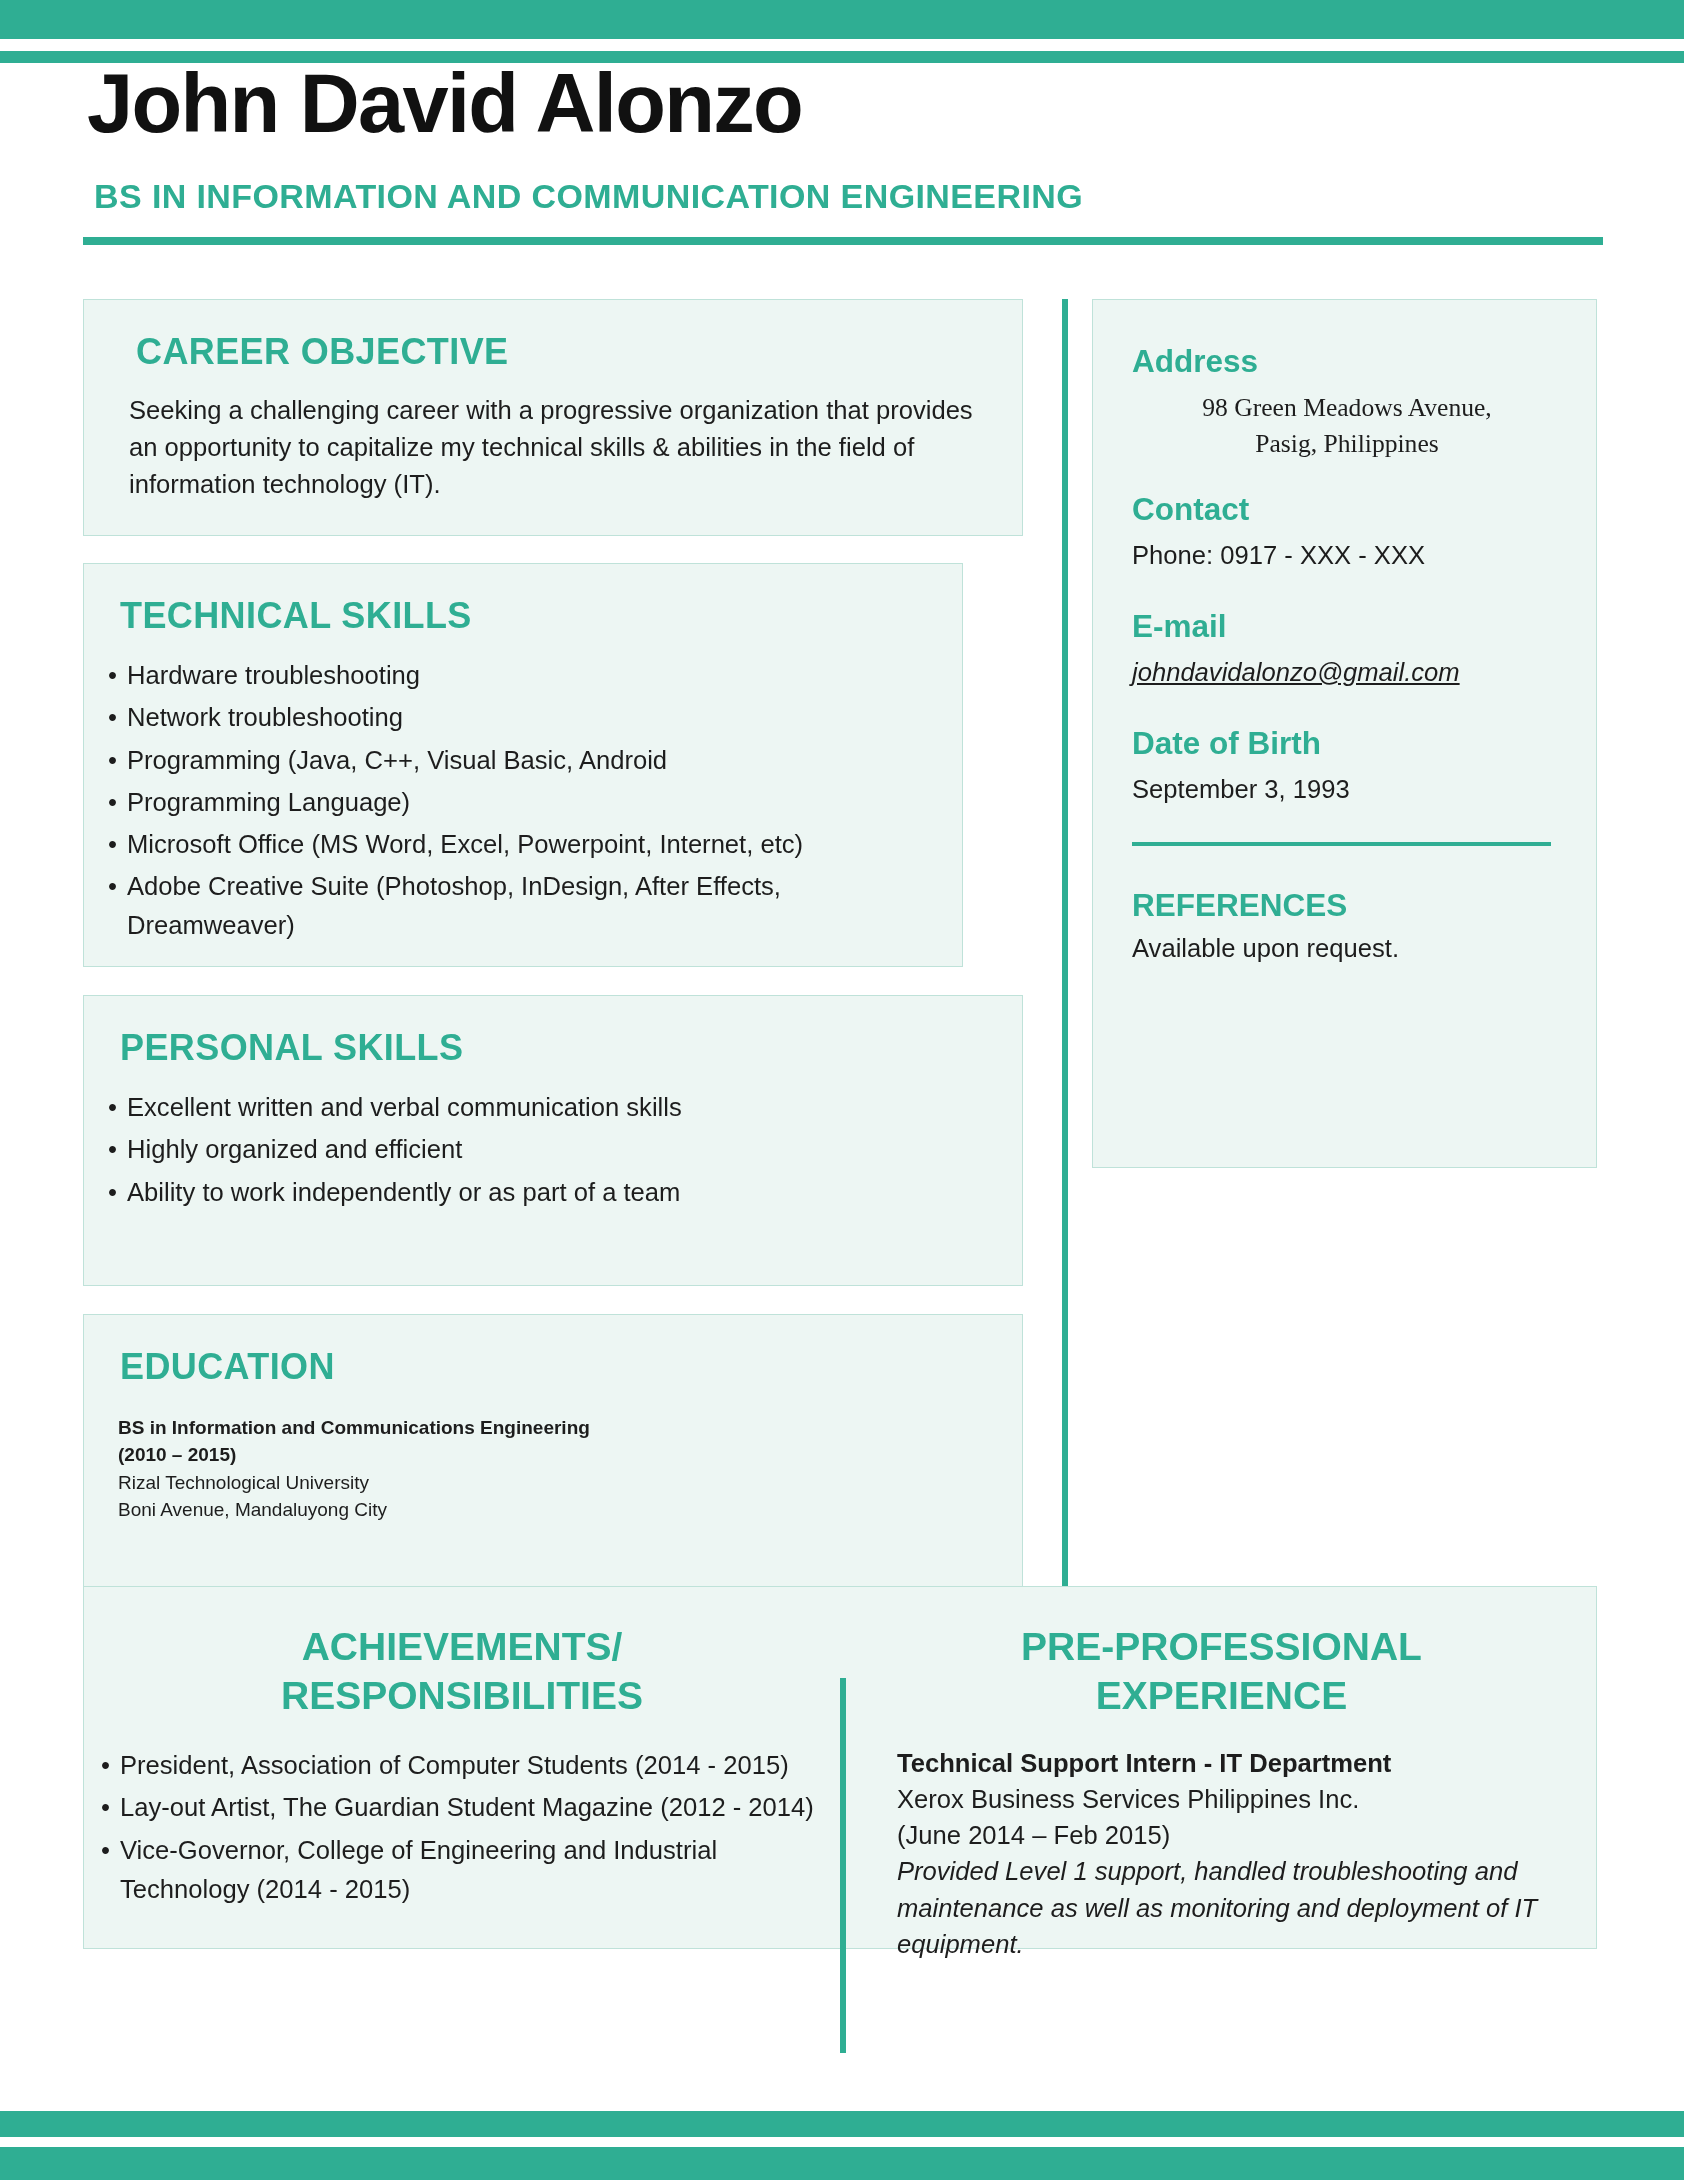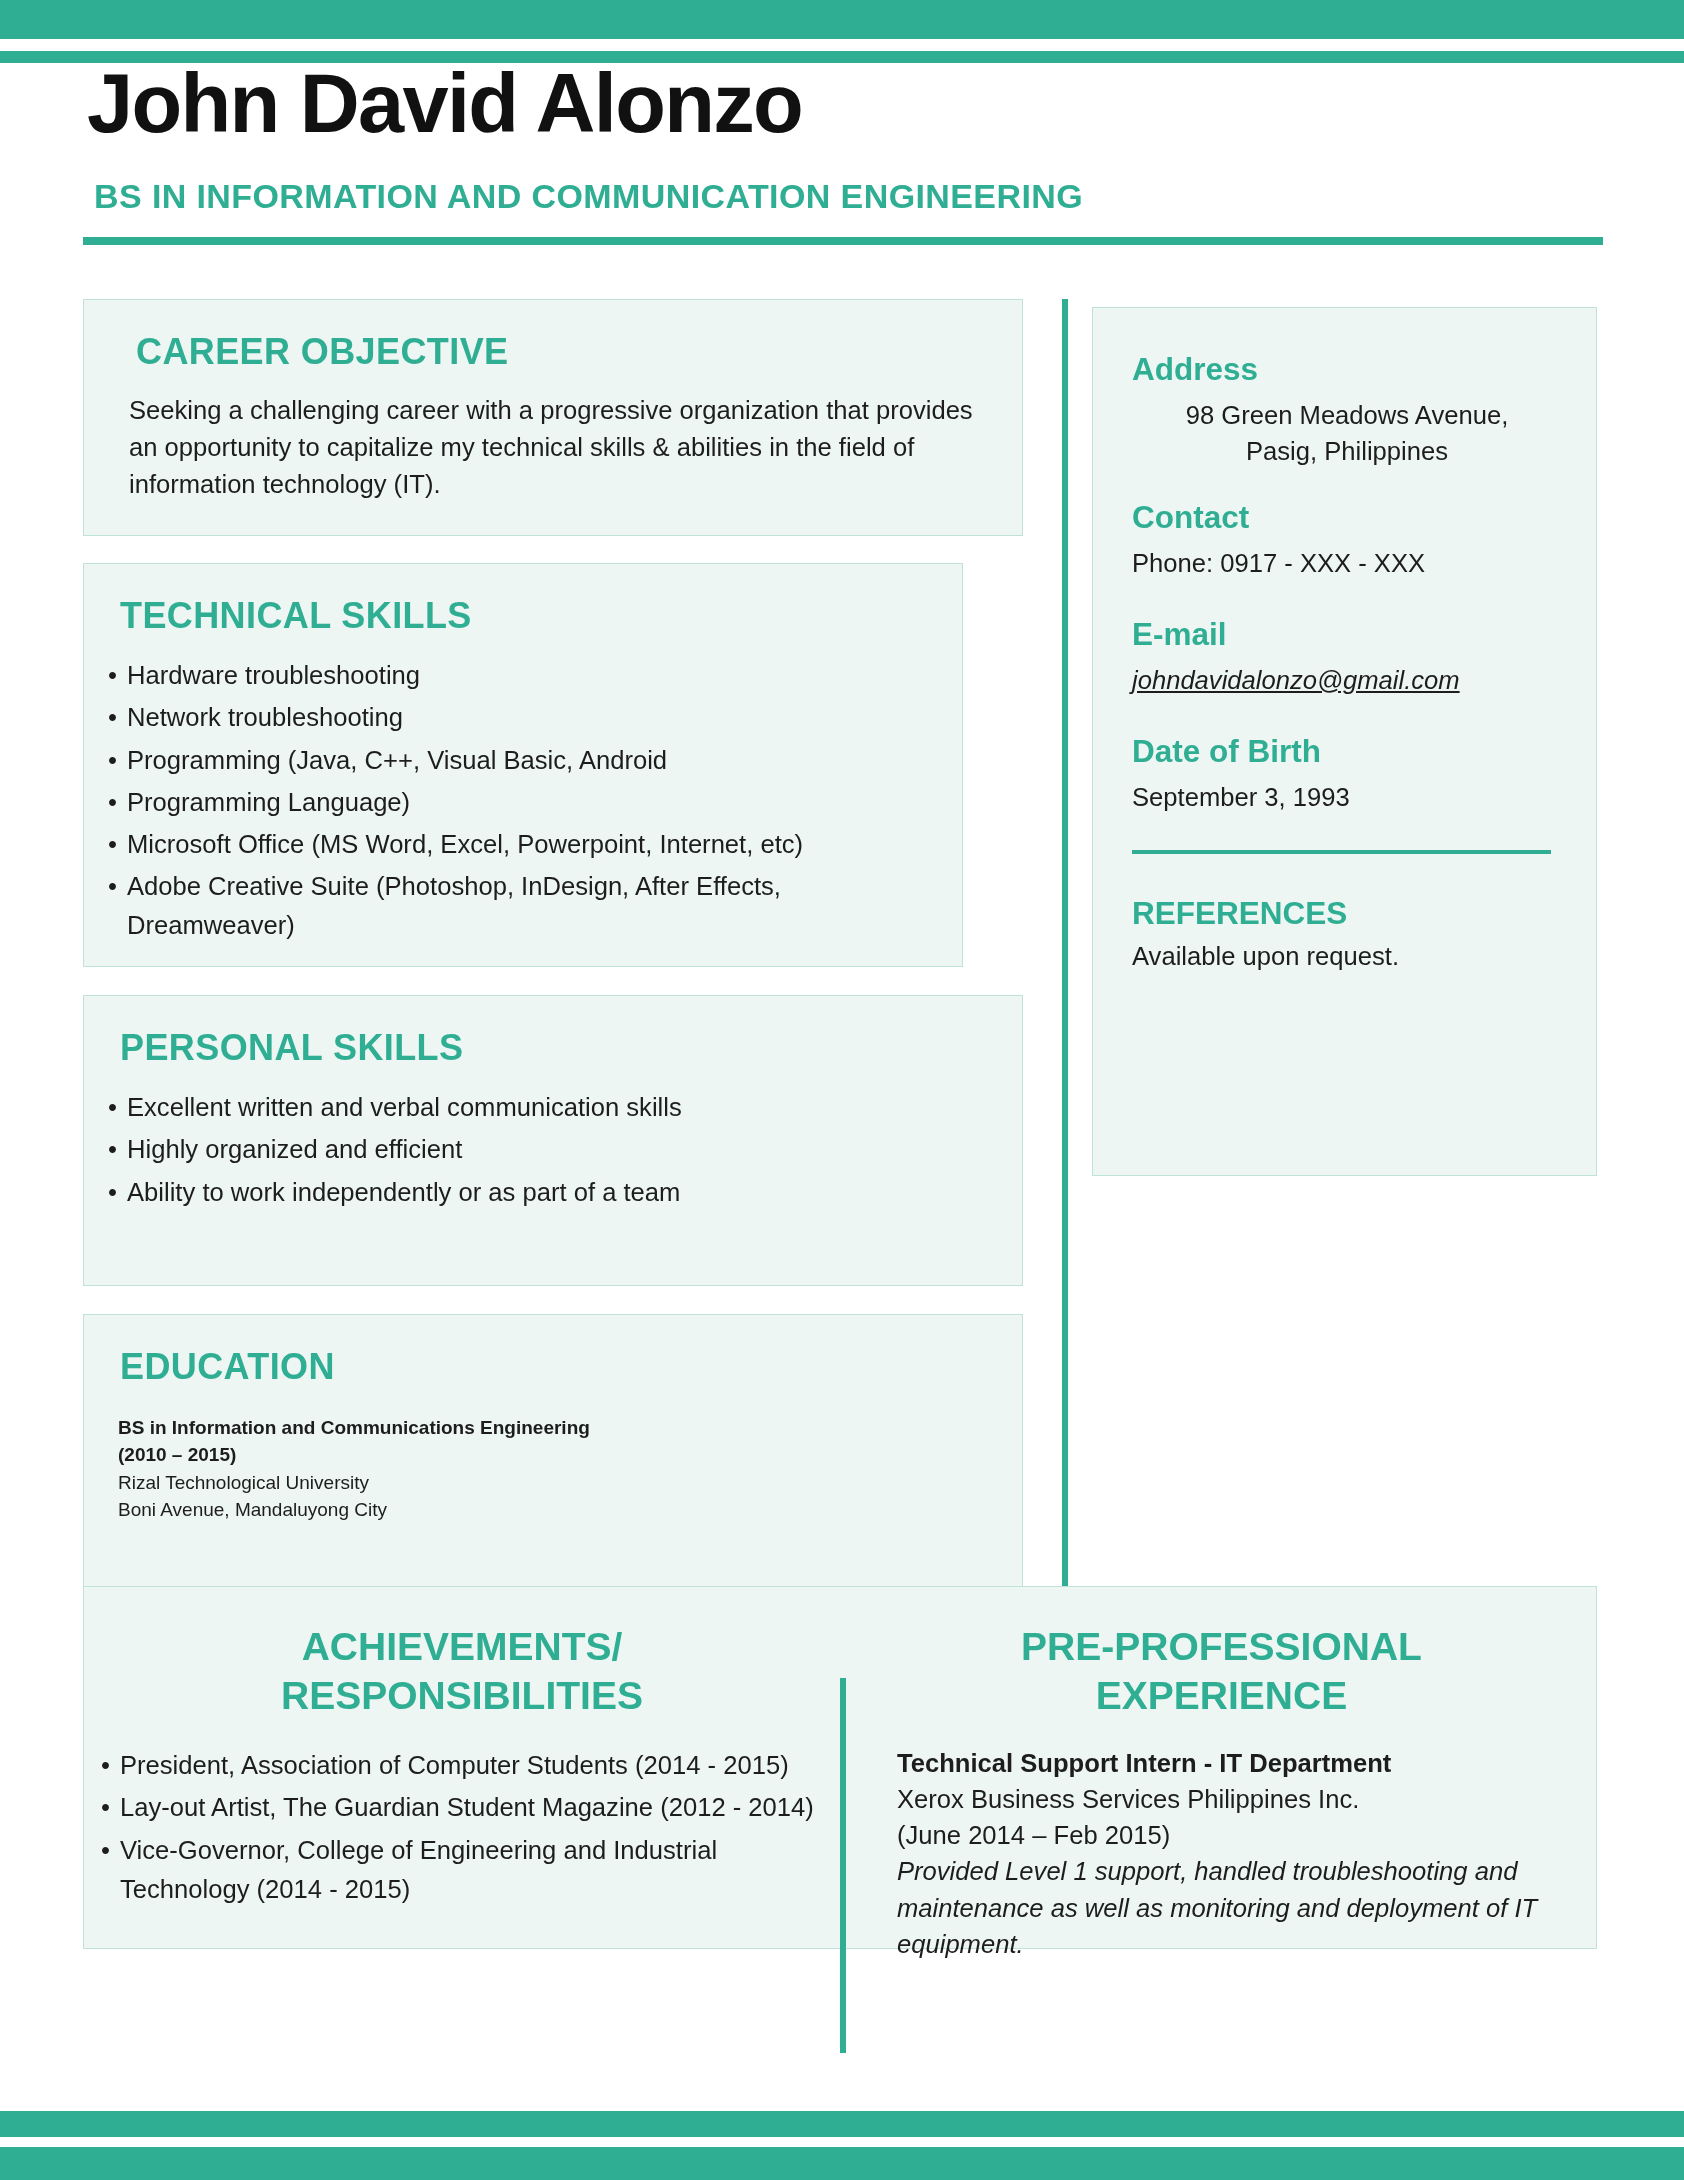--- a/index.html
+++ b/index.html
@@ -41,24 +41,24 @@
 
   ul.bullets{list-style:none;margin:0;padding:0 31px 0 24px;font-size:25.6px;line-height:1.52;}
   ul.bullets li{position:relative;padding-left:19px;margin-bottom:3.4px;}
   ul.bullets li::before{content:"\2022";position:absolute;left:0;top:0;}
 
   
   .edu-block{margin:25.6px 32px 0 34px;font-size:19px;line-height:1.45;}
   .edu-bold{font-weight:bold;}
 
   
-  .panel-sidebar{padding:43px 34px 0 39px;margin-top:8px;}
+  .panel-sidebar{padding:43px 34px 0 39px;}
   .side-heading{margin:0 0 10.2px 0;font-size:31.5px;font-weight:bold;color:var(--accent);}
   .side-value{margin:0 0 34px 0;font-size:25.6px;line-height:1.4;}
-  .side-center{text-align:center;margin-bottom:29px;}
+  .side-center{text-align:center;margin-bottom:29px;font-family:Liberation Serif, serif;}
   .email-link{font-style:italic;text-decoration:underline;color:var(--text);}
   .side-divider{height:4.3px;background:var(--accent);margin:15.3px 0 41px 0;width:419px;}
   .refs-value{font-size:25.6px;margin:0;}
 
   
   .bottom-col{position:absolute;top:0;height:100%;}
   .bottom-left{left:0;width:756px;}
   .bottom-right{left:762px;right:0;width:751px;}
   .bottom-title{margin:36px 0 0 0;font-size:39px;font-weight:bold;color:var(--accent);text-align:center;line-height:1.25;}
   .bottom-left ul.bullets{margin-top:25.6px;padding-left:17px;padding-right:25.6px;}

